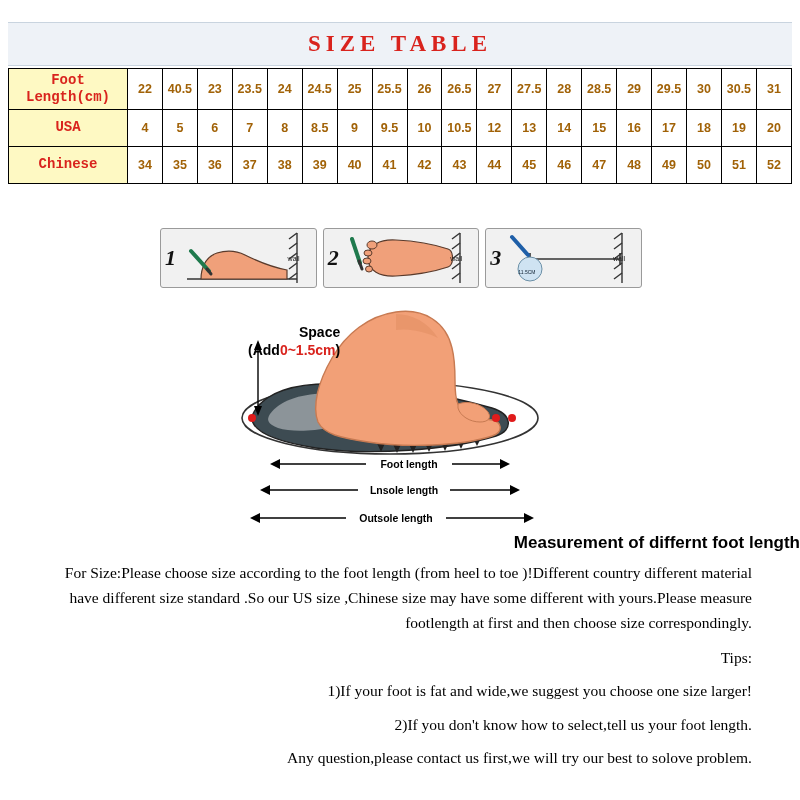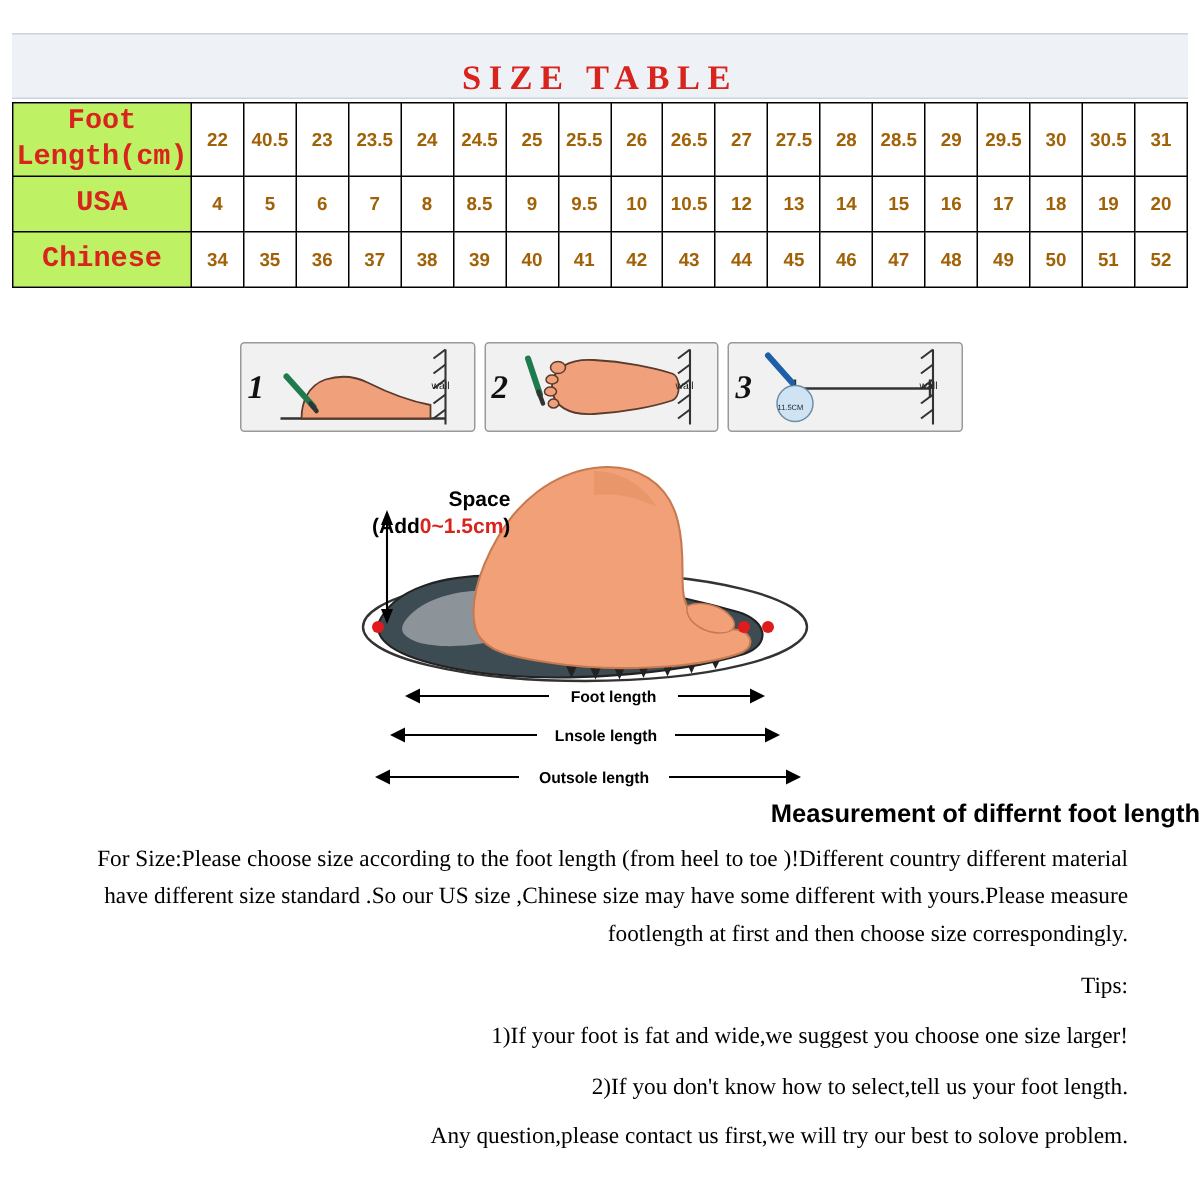--- a/index.html
+++ b/index.html
@@ -24,21 +24,21 @@
   .title-bar {
     position: absolute;
     left: 8px;
     top: 22px;
     width: 784px;
     height: 42px;
     background: #eef2f7;
     border-top: 1px solid #c9d4df;
     border-bottom: 1px solid #c9d4df;
     display: flex;
-    align-items: flex-end;
+    align-items: center;
     justify-content: center;
   }
   .title-bar .title-text {
     font-family: "Liberation Serif", serif;
     font-size: 23px;
     font-weight: bold;
     letter-spacing: 5px;
     color: #d9231d;
   }
 
@@ -55,25 +55,25 @@
     border: 1px solid #000;
     text-align: center;
     vertical-align: middle;
     font-family: "Liberation Sans", sans-serif;
     font-size: 12.5px;
     height: 36px;
     padding: 0;
   }
   .size-table tr.row-head td { height: 40px; }
   .size-table td.label-cell {
-    background: #bef264;
+    background: #fef9c3;
     color: #d9231d;
     font-weight: bold;
     font-family: "Liberation Mono", monospace;
-    font-size: 19px;
+    font-size: 14px;
     width: 118px;
     line-height: 1.25;
   }
   .size-table td.val {
     font-weight: bold;
     color: #a16207;
   }
 
   
   .steps {

